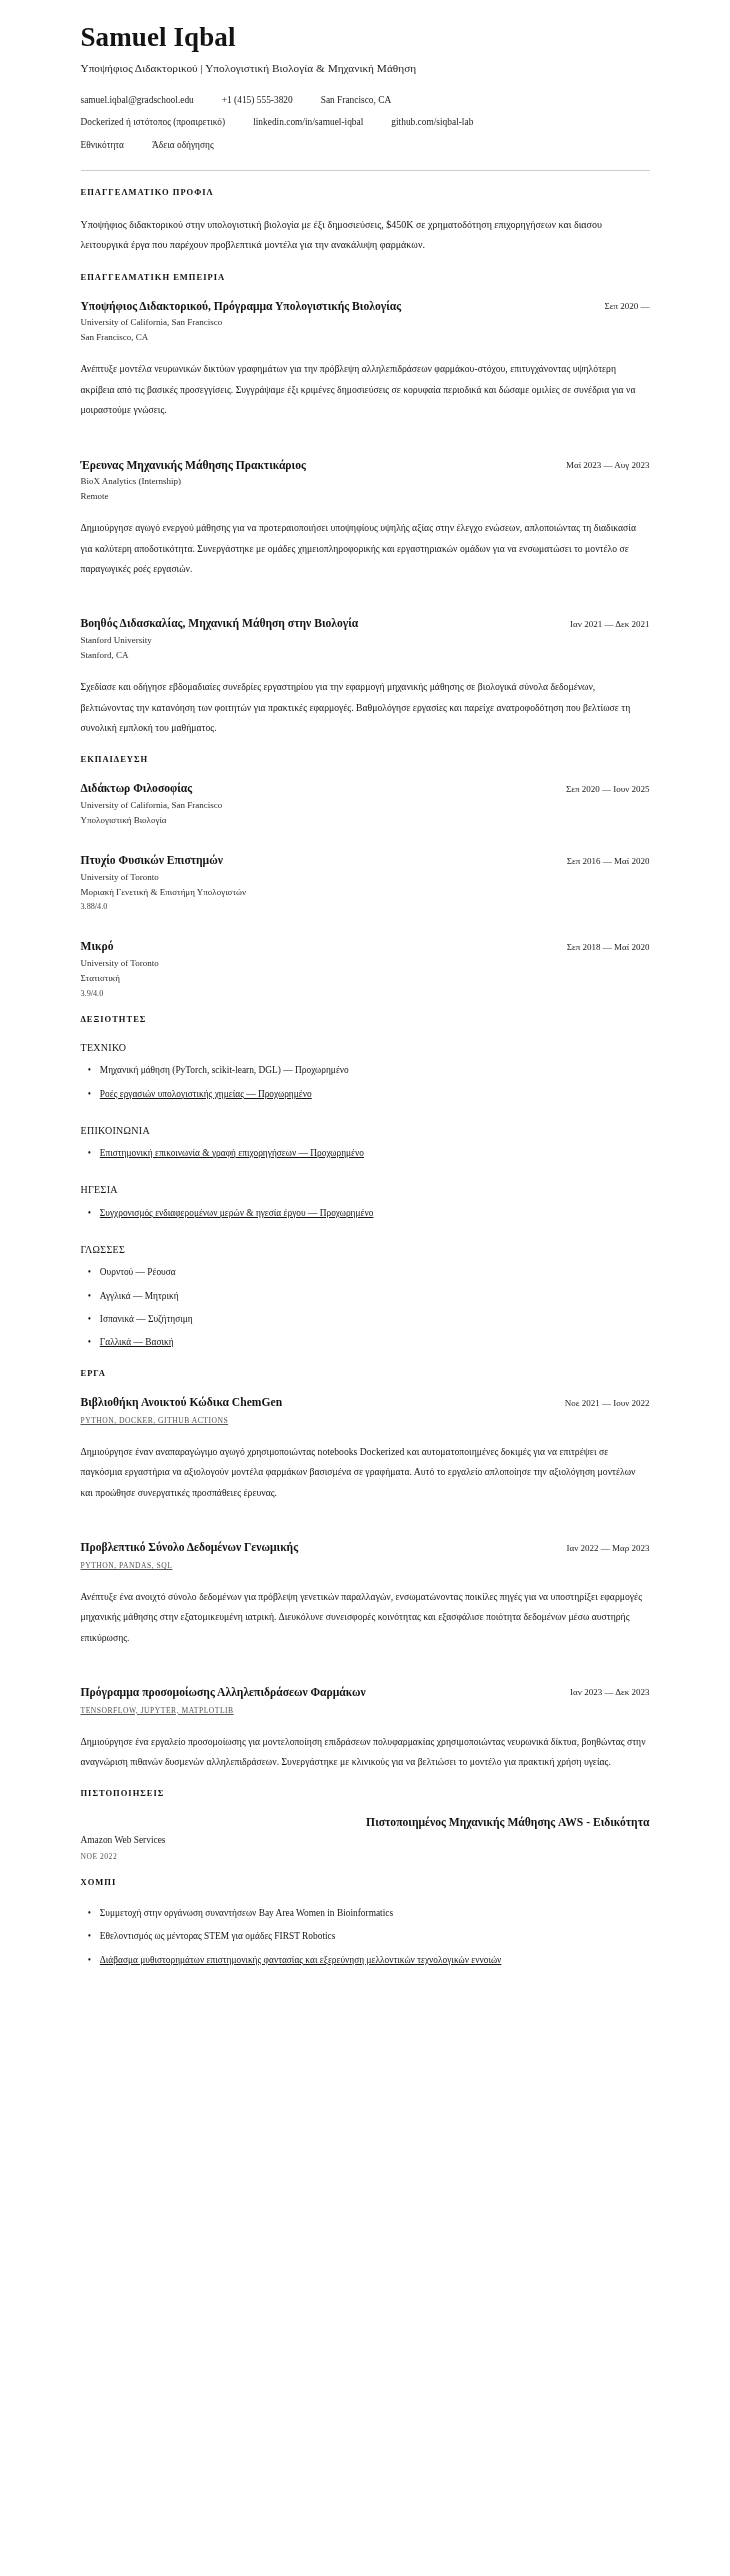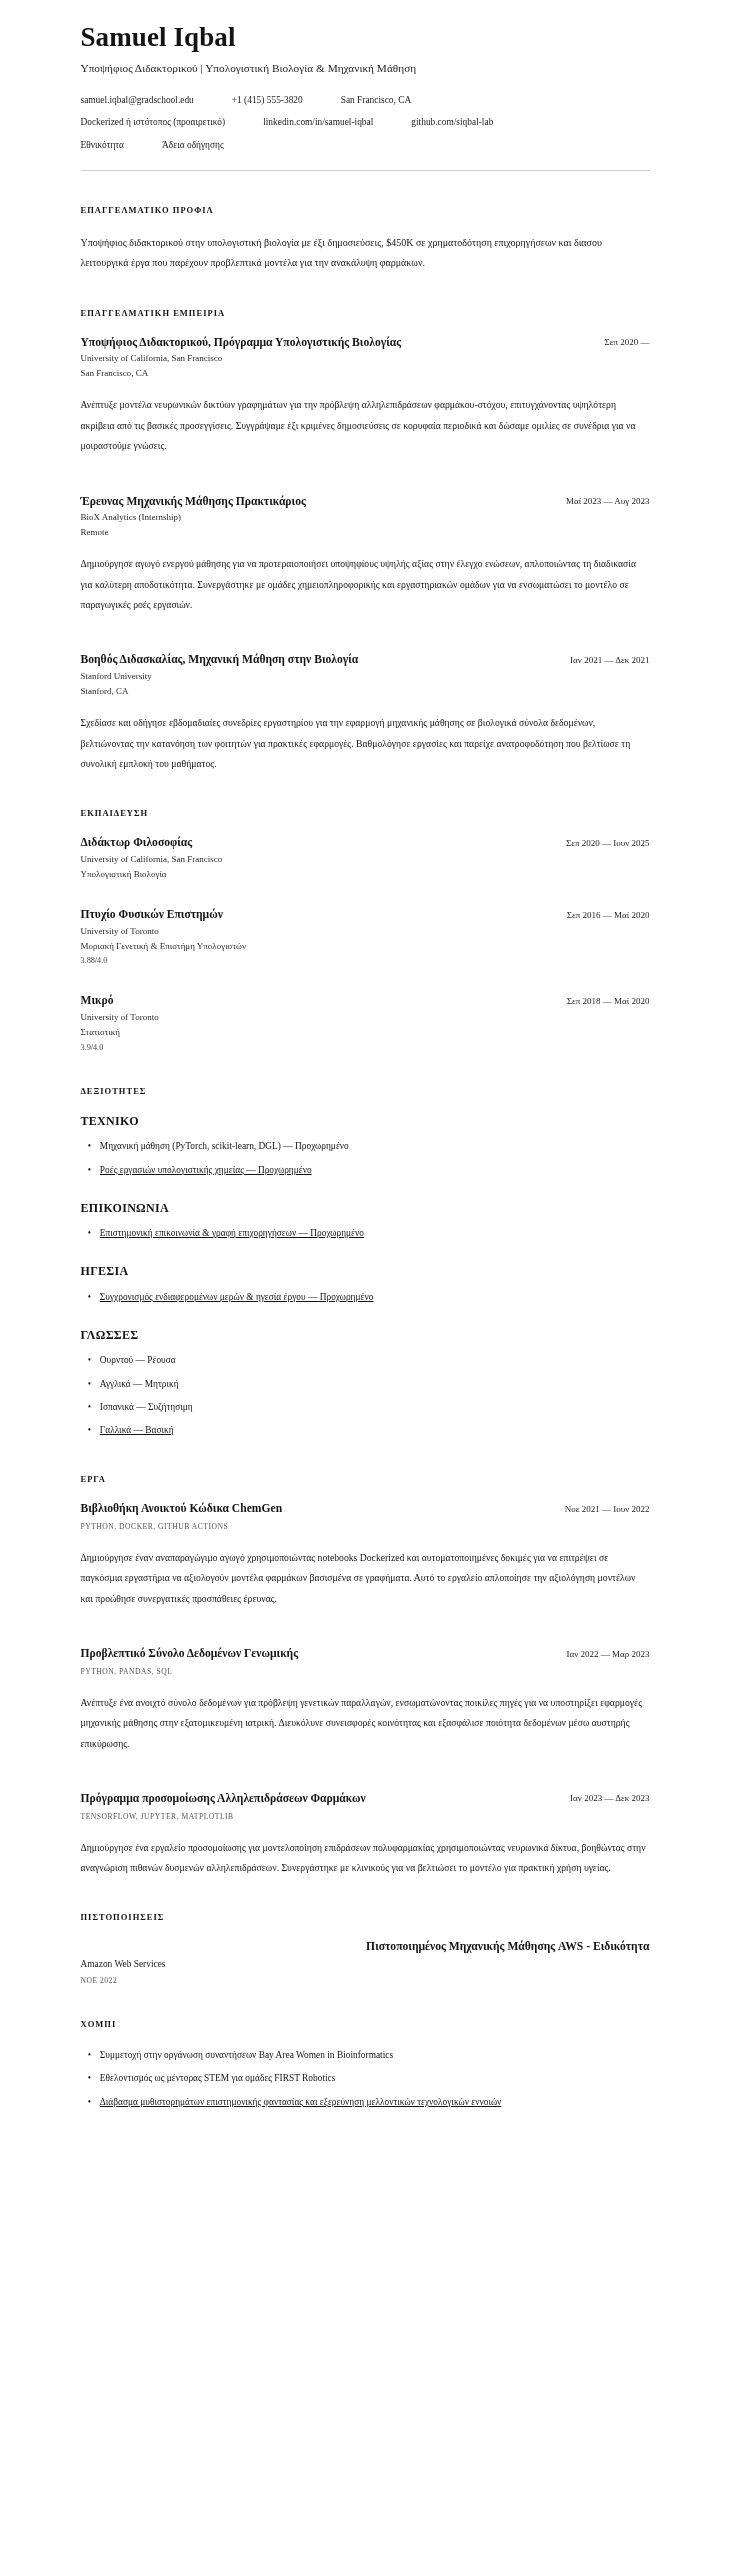--- a/index.html
+++ b/index.html
@@ -24,33 +24,33 @@
     letter-spacing: 0.1px;
   }
   .subtitle {
     font-size: 11.3px;
     color: #1d1d1d;
     margin: 0 0 21px;
   }
   .contact-row {
     display: flex;
     flex-wrap: wrap;
-    gap: 38px;
+    gap: 28px;
     font-size: 9.4px;
     color: #222222;
     margin-bottom: 12.8px;
   }
   .header-rule {
     border: none;
     border-top: 0.6px solid #cccccc;
     margin: 19.5px 0 0;
   }
 
   
-  section { margin-top: 34px; }
+  section { margin-top: 16px; }
   .sec-heading {
     font-size: 8.5px;
     font-weight: 700;
     letter-spacing: 1px;
     margin: 0 0 18px;
     color: #111111;
   }
 
   .profile-text {
     font-size: 10px;
@@ -95,28 +95,29 @@
     font-size: 9.7px;
     line-height: 2.1;
     margin: 17px 0 0;
   }
   .item-tech {
     font-size: 7.6px;
     letter-spacing: 0.5px;
     color: #555555;
     margin-top: 6.7px;
     text-transform: uppercase;
+    text-decoration: underline;
   }
 
   
   .skill-group { margin-bottom: 21px; }
   .skill-group:last-child { margin-bottom: 0; }
   .group-label {
-    font-size: 12px;
-    font-weight: 700;
+    font-size: 10px;
+    font-weight: 400;
     letter-spacing: 0.3px;
     margin: 0 0 9.7px;
   }
   ul.bullets {
     list-style: none;
     margin: 0;
     padding: 0 0 0 7.3px;
   }
   ul.bullets li {
     font-size: 9.4px;

